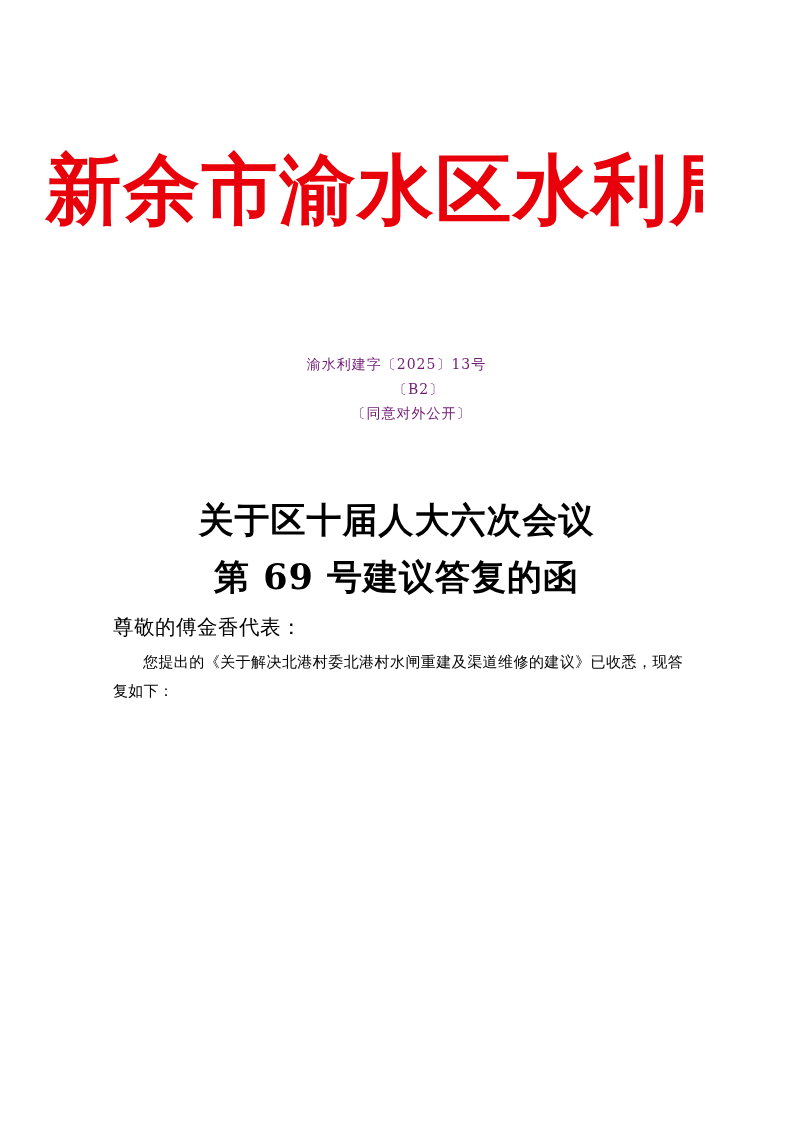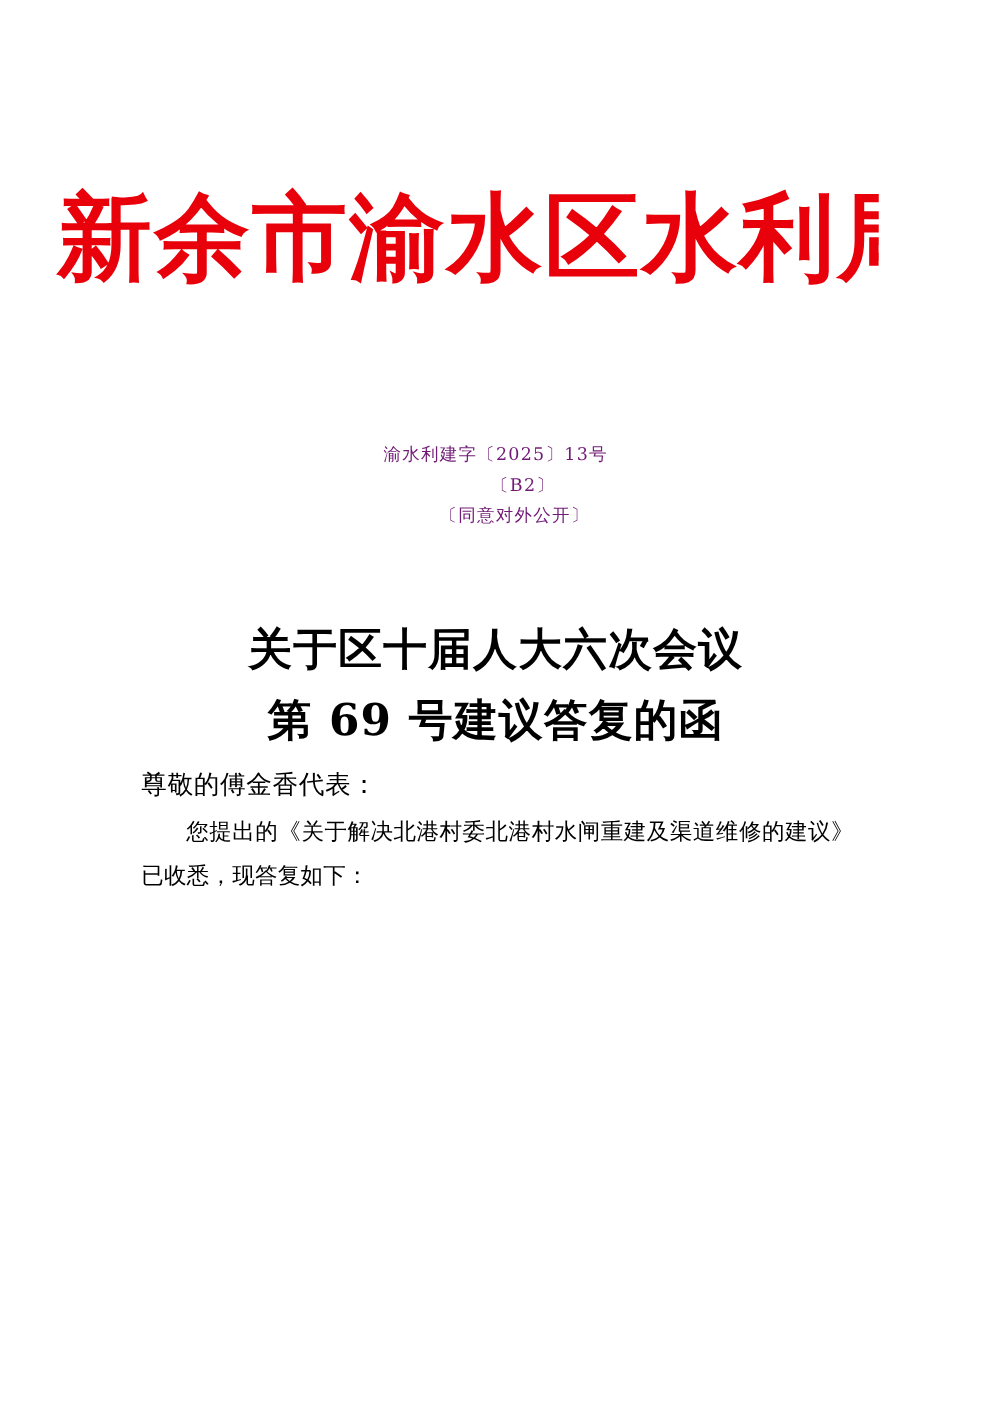--- a/index.html
+++ b/index.html
@@ -80,21 +80,21 @@
   }
   .salutation {
     font-family: "DejaVu Serif", serif;
     font-size: 20.5px;
     line-height: 1.95;
     color: #000000;
     letter-spacing: 0.5px;
   }
   .para {
     font-family: "DejaVu Serif", serif;
-    font-size: 18px;
+    font-size: 15px;
     line-height: 1.95;
     color: #000000;
     letter-spacing: 0.2px;
     text-align: justify;
     text-justify: inter-ideograph;
     text-indent: 2em;
     margin: 0;
   }
 </style>
 </head>

